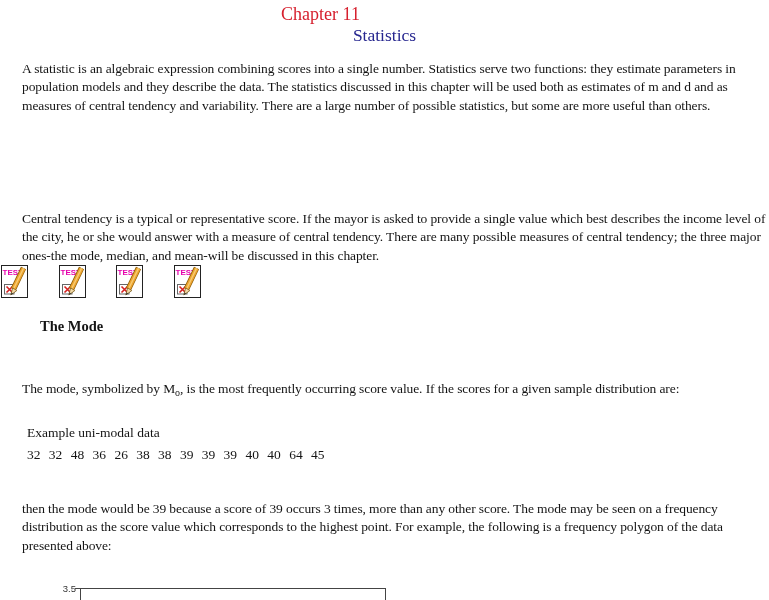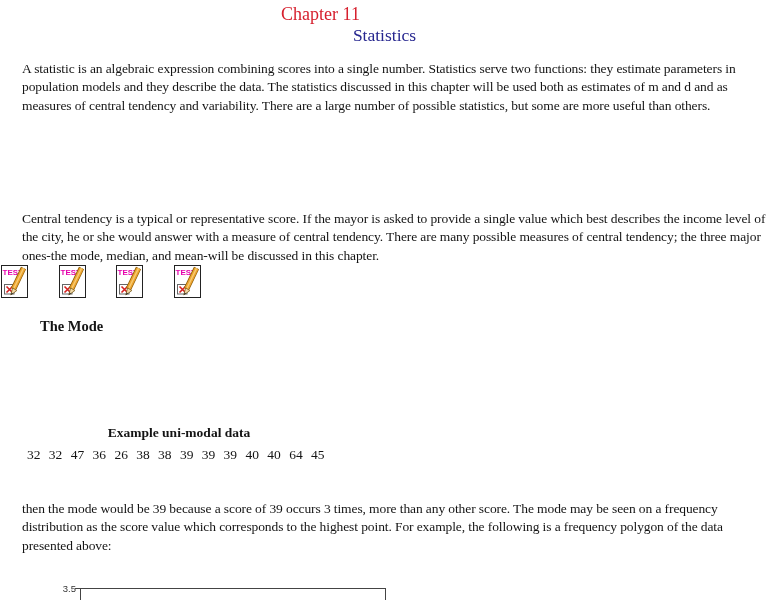--- a/index.html
+++ b/index.html
@@ -44,21 +44,21 @@
     display:flex; gap:30.5px;
   }
   .test-icon {
     width:27px; height:33px; background:#fff;
     border:1px solid #222; position:relative; cursor:pointer;
     display:block;
   }
   .test-icon svg { display:block; }
   .tbl-caption {
     position:absolute; top:425px; left:27px; width:304px;
-    font-size:13.5px; text-align:center;font-weight:bold;
+    font-size:13.5px; 
   }
   .tbl-row {
     position:absolute; top:447px; left:27px; width:306px;
     display:flex;
   }
   .tbl-cell {
     width:21.85px; text-align:left;
     font-size:13.5px;
   }
   .chart-tick-label {
@@ -134,27 +134,28 @@
         <line x1="21.5" y1="2.3" x2="11.5" y2="23" stroke="#eda431" stroke-width="4.2"></line>
         <line x1="21.5" y1="2.3" x2="11.7" y2="22.8" stroke="#f7cd74" stroke-width="1.4"></line>
         <polygon points="8.8,29 10.6,21.8 14.8,24.6" fill="#f2d9a8" stroke="#6b4a00" stroke-width="0.7"></polygon>
         <polygon points="8.8,29 9.6,26.4 11.2,27.4" fill="#333"></polygon>
       </svg>
     </a>
   </div>
 
   <div class="h-mode">The Mode</div>
 
+  <div class="p3"><span>The mode, symbolized by M</span><sub>o</sub><span>, is the most frequently occurring score value. If the scores for a given sample distribution are:</span></div>
 
   <div class="tbl-caption">Example uni-modal data</div>
 
   <div class="tbl-row">
     <span class="tbl-cell">32</span>
     <span class="tbl-cell">32</span>
-    <span class="tbl-cell">47</span>
+    <span class="tbl-cell">48</span>
     <span class="tbl-cell">36</span>
     <span class="tbl-cell">26</span>
     <span class="tbl-cell">38</span>
     <span class="tbl-cell">38</span>
     <span class="tbl-cell">39</span>
     <span class="tbl-cell">39</span>
     <span class="tbl-cell">39</span>
     <span class="tbl-cell">40</span>
     <span class="tbl-cell">40</span>
     <span class="tbl-cell">64</span>

